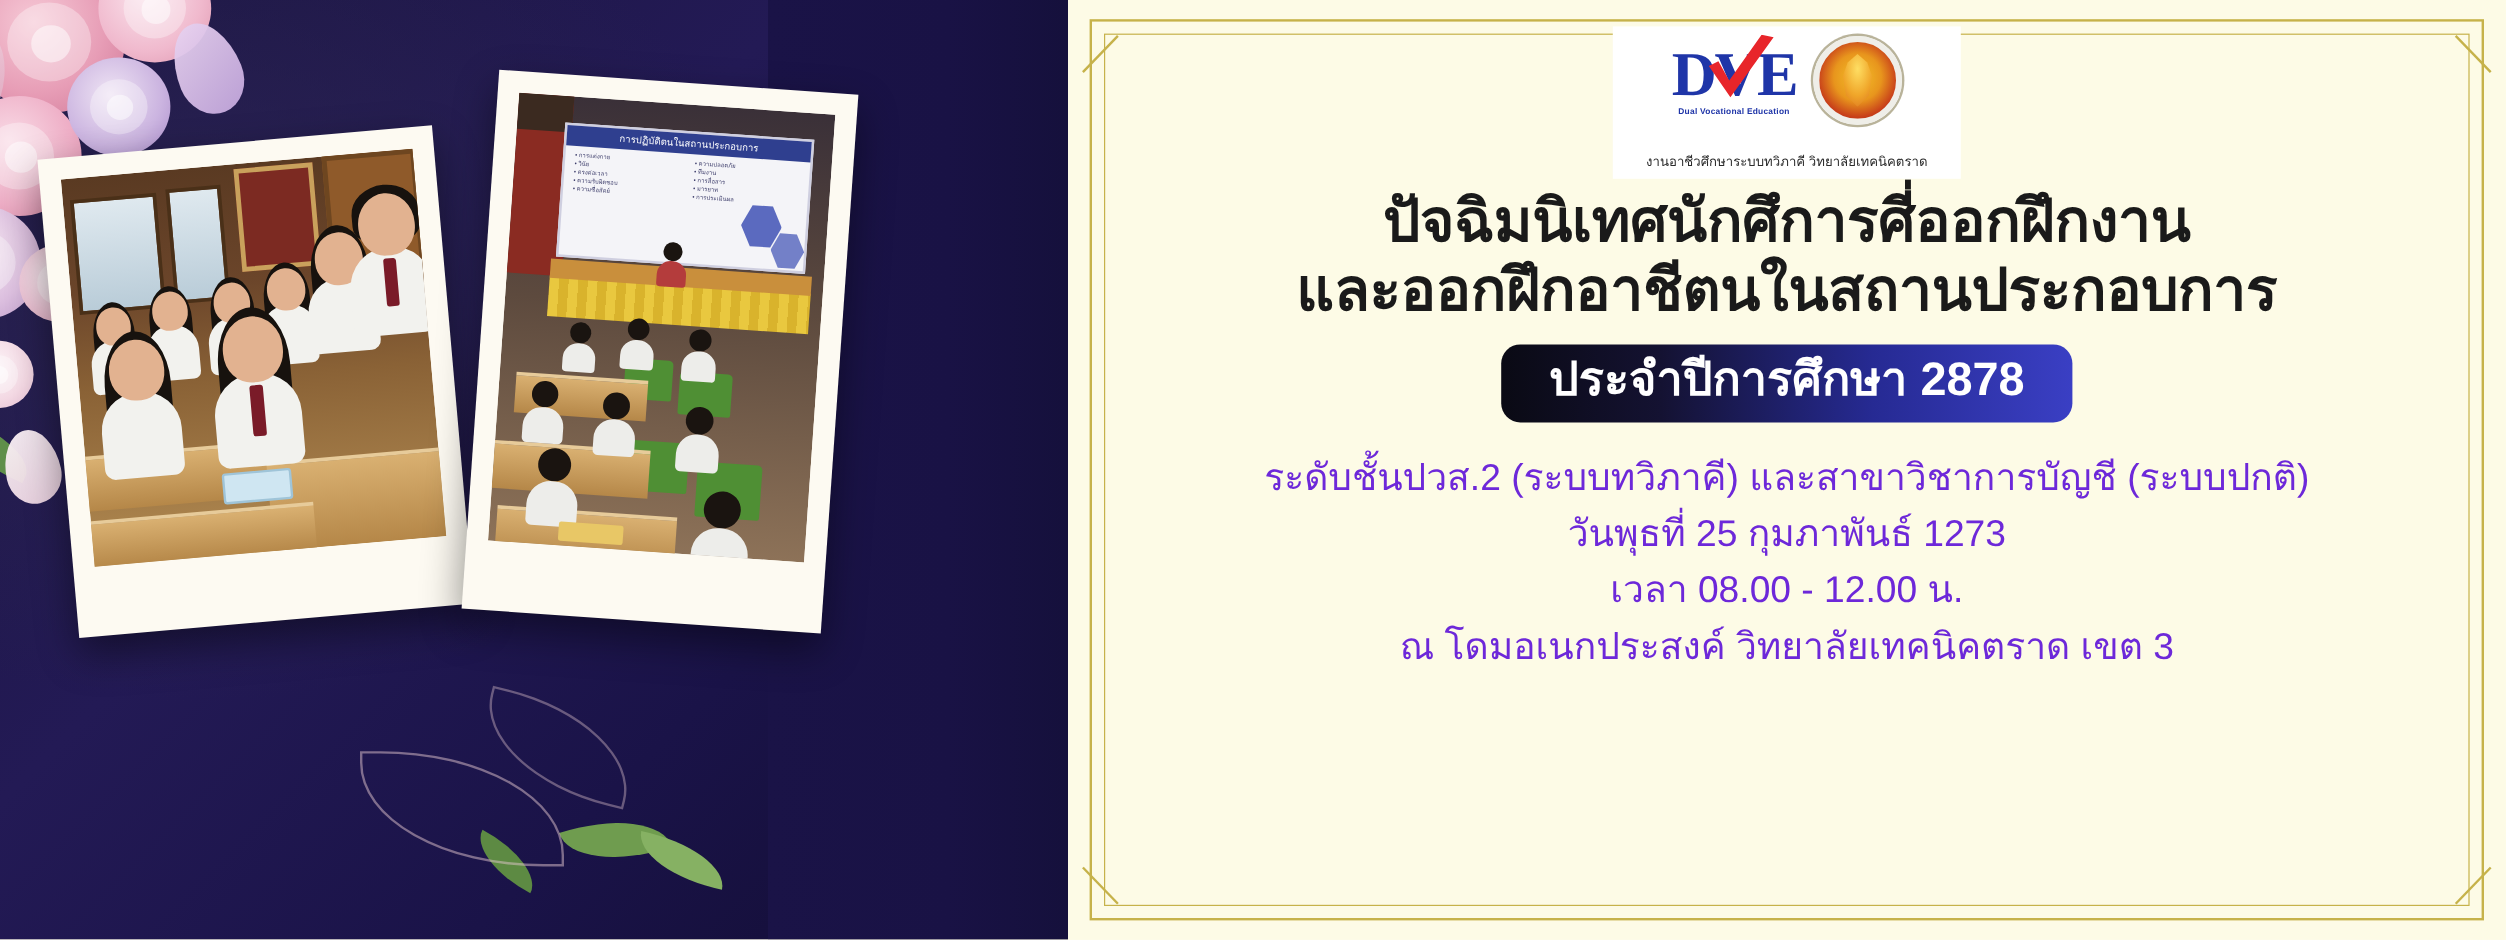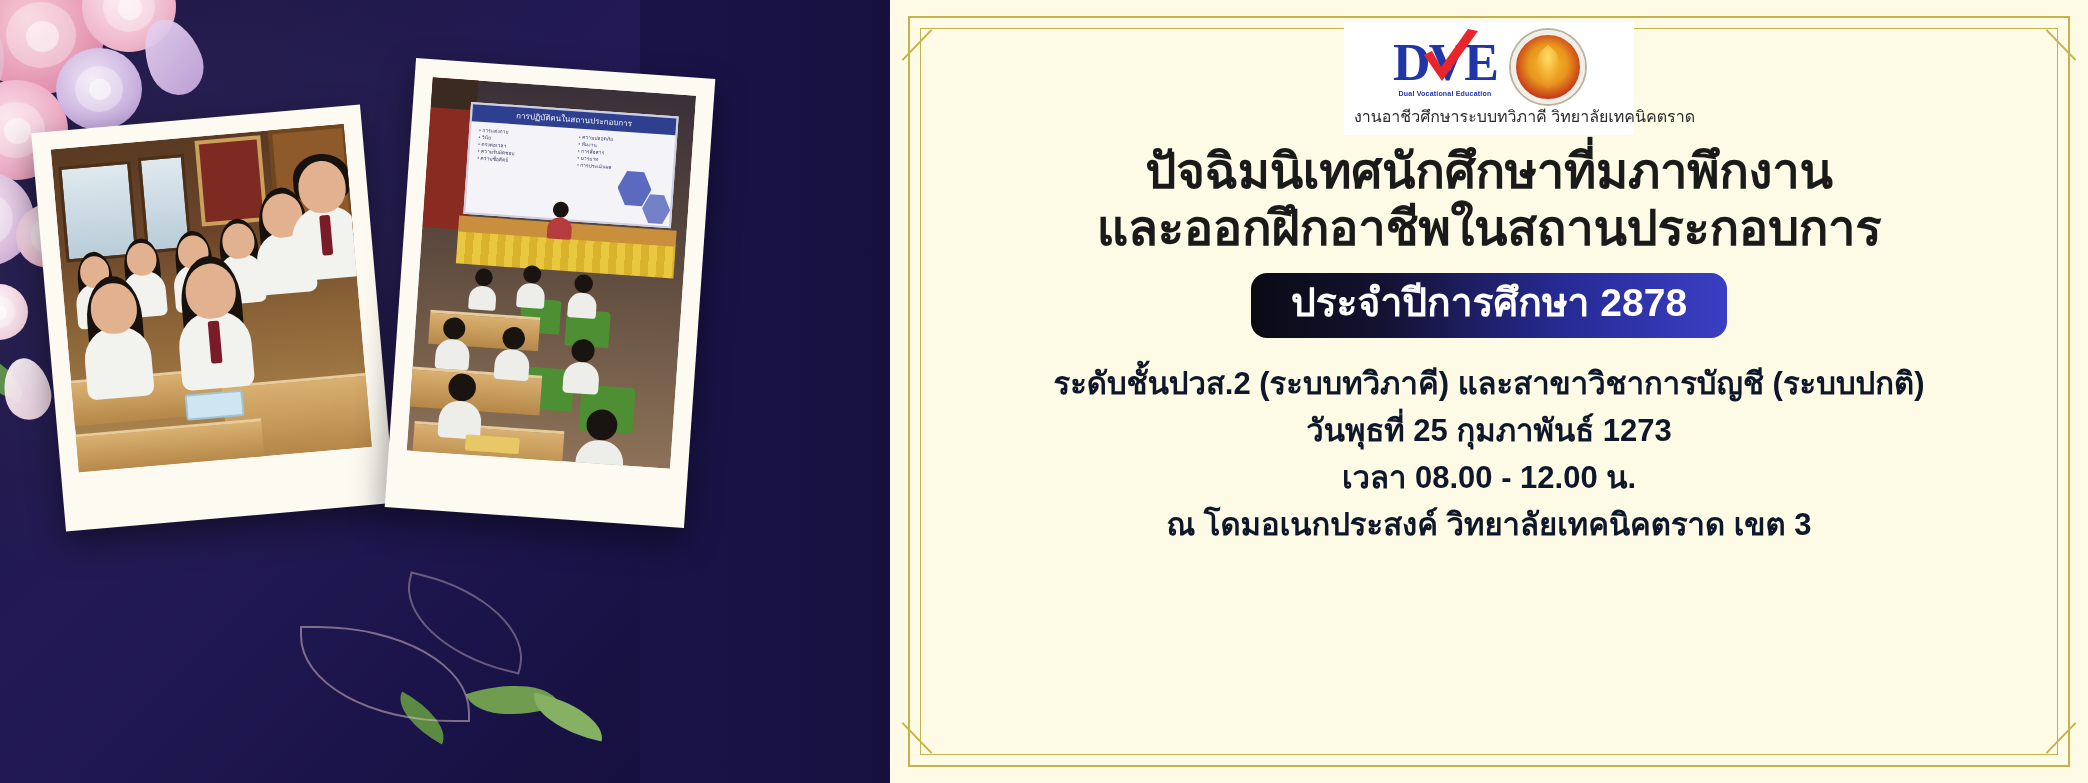--- a/index.html
+++ b/index.html
@@ -313,23 +313,23 @@
     position: absolute;
     left: 50%; top: 50%;
     transform: translate(-50%,-50%);
     width: 34px; height: 44px;
     background:
       radial-gradient(ellipse at 50% 28%, #ffe066 0%, #f0a62a 50%, #d2591c 100%);
     clip-path: polygon(50% 0%, 74% 16%, 86% 42%, 78% 78%, 50% 100%, 22% 78%, 14% 42%, 26% 16%);
     opacity: .95;
   }
   .logo-caption {
-    font-size: 16px;
+    font-size: 11px;
     color: #2b2b2b;
-    margin-top: 0;
+    margin-top: 21px;
     white-space: nowrap;
   }
 
   
   .headline {
     position: relative;
     z-index: 3;
     text-align: center;
     color: #1a1a1a;
     font-size: 49px;
@@ -351,23 +351,23 @@
     font-weight: bold;
     line-height: 1.1;
     white-space: nowrap;
   }
 
   .details {
     position: relative;
     z-index: 3;
     margin-top: 22px;
     text-align: center;
-    color: #0f172a;
+    color: #6d28d9;
     font-size: 31px;
-    font-weight: bold;
+    font-weight: normal;
     line-height: 1.52;
     white-space: nowrap;
   }
   .details div { white-space: nowrap; }
 </style>
 </head>
 <body>
 
 <div id="banner">
 
@@ -540,22 +540,22 @@
             <path d="M4 26 L22 52 L58 2 L48 0 L21 38 L12 22 Z" fill="#e8252a"></path>
           </svg>
           <div class="dve-sub">Dual Vocational Education</div>
         </div>
         <div class="seal"></div>
       </div>
       <div class="logo-caption">งานอาชีวศึกษาระบบทวิภาคี วิทยาลัยเทคนิคตราด</div>
     </div>
 
     <div class="headline">
-      <div>ปัจฉิมนิเทศนักศึกษาที่มภาพึกงาน</div>
-      <div>และออกฝึกอาชีพในสถานประกอบการ</div>
+      <div>ปัจฉิมนิเทศนักศึการศี่ออกฝึกงาน</div>
+      <div>และออกฝึกอาชีตนในสถานประกอบการ</div>
     </div>
 
     <div class="year-badge">ประจำปีการศึกษา 2878</div>
 
     <div class="details">
       <div>ระดับชั้นปวส.2 (ระบบทวิภาคี) และสาขาวิชาการบัญชี (ระบบปกติ)</div>
       <div>วันพุธที่ 25 กุมภาพันธ์ 1273</div>
       <div>เวลา 08.00 - 12.00 น.</div>
       <div>ณ โดมอเนกประสงค์ วิทยาลัยเทคนิคตราด เขต 3</div>
     </div>

